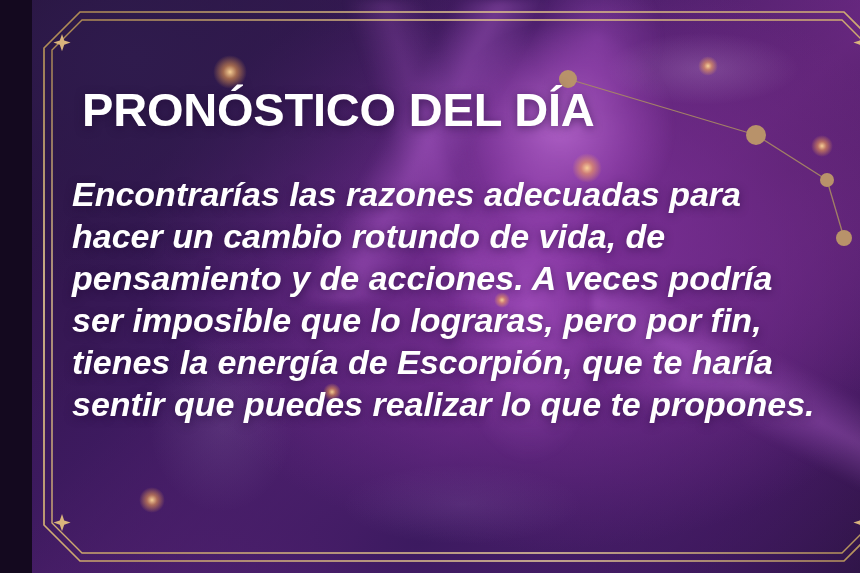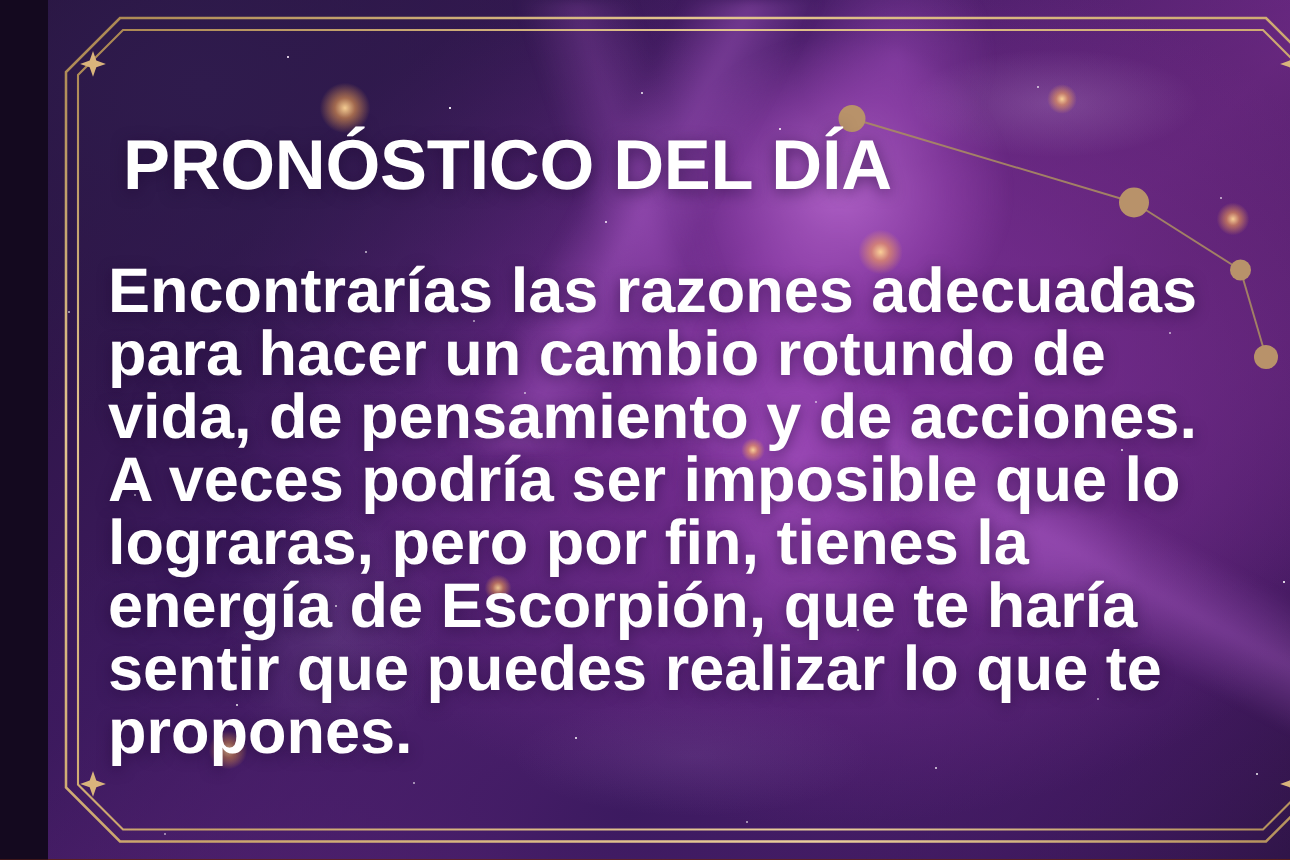--- a/index.html
+++ b/index.html
@@ -135,26 +135,27 @@
     font-weight:bold;
     color:#ffffff;
     letter-spacing:-0.2px;
     line-height:1.0;
     margin-left:10px;
     text-shadow:0 2px 10px rgba(30,8,50,0.55);
     font-stretch:condensed;
   }
   .body-text {
     margin-top:40px;
-    font-size:42px;
+    font-size:34px;
     font-weight:bold;
     color:#ffffff;
     line-height:42px;
     max-width:752px;
     text-shadow:0 2px 9px rgba(30,8,50,0.50);
+    font-style:italic;
   }
 </style>
 </head>
 <body>
 
 <div class="poster">
 
   <div class="bg-base"></div>
   <div class="bg-figure"></div>
   <div class="bg-figure2"></div>

